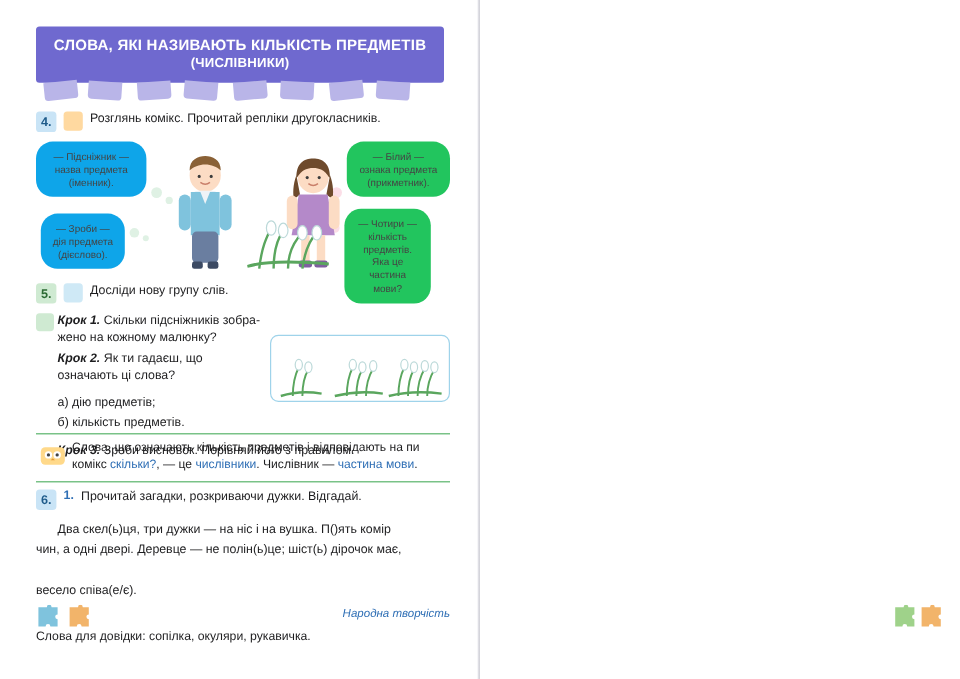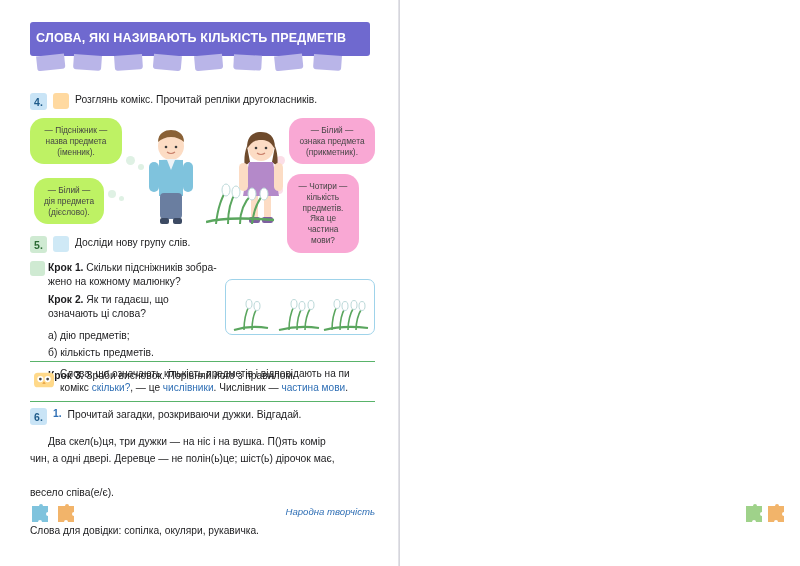--- a/index.html
+++ b/index.html
@@ -13,21 +13,21 @@
   .spread { position:relative; width:800px; height:566px; background:#ffffff; }
   .page { position:absolute; top:0; height:566px; background:#fff; }
   .page-left { left:0; width:400px; }
   .page-right { left:400px; width:400px; }
   .gutter { position:absolute; left:398px; top:0; width:4px; height:566px;
             background:linear-gradient(90deg,#e9e9ee,#cfcfd6,#e9e9ee); }
 
   
   .banner-wrap { position:absolute; left:30px; top:22px; width:340px; }
   .banner {
-    background:#6f69cf; color:#fff; text-align:left;
+    background:#6f69cf; color:#fff; text-align:center;
     font-weight:bold; font-size:12.5px; line-height:1.25;
     padding:9px 6px 9px; border-radius:3px;
     letter-spacing:.2px;
   }
   .banner .sub { font-size:11px; }
   .ribbon { position:relative; height:16px; margin-top:-1px; }
   .ribbon i {
     position:absolute; top:0; width:28px; height:15px;
     background:#b9b5e8; border-radius:0 0 3px 3px;
     transform-origin:top center;
@@ -35,36 +35,36 @@
 
   
   .num {
     display:inline-flex; align-items:center; justify-content:center;
     width:17px; height:17px; border-radius:3px;
     background:#c9e4f6; color:#1e5b8a; font-weight:bold; font-size:10.5px;
     vertical-align:middle;
   }
   .num.green { background:#cfead2; color:#2c6b34; }
   .txt { font-size:10.3px; color:#1d1d1f; line-height:1.35; }
-  .txt-i { }
+  .txt-i { font-style:italic; }
   .bold { font-weight:bold; }
   .blue-b { color:#2f6fb5; font-weight:normal; }
   .row { display:flex; align-items:flex-start; gap:6px; }
   .sub-num { color:#2f6fb5; font-weight:bold; font-size:10.3px; }
 
   
   .ex4 { position:absolute; left:30px; top:93px; width:345px; }
   .comic { position:relative; height:110px; margin-top:6px; }
 
   .bubble {
     position:absolute; font-size:8.3px; line-height:1.3; color:#444;
     border-radius:14px; padding:7px 9px; text-align:center;
   }
-  .b-green { background:#bef264; }
-  .b-pink  { background:#f9a8d4; }
+  .b-green { background:#0ea5e9; }
+  .b-pink  { background:#22c55e; }
   .dot { position:absolute; border-radius:50%; }
 
   
   .boy, .girl { position:absolute; }
 
   
   .ex5 { position:absolute; left:30px; top:236px; width:345px; }
   .pic-box { position:absolute; right:0; top:18px; width:150px; height:56px;
              border:1.2px solid #9fd3ea; border-radius:7px; background:#fff; }
 
@@ -89,20 +89,21 @@
 </head>
 <body>
 
 <div class="spread">
 
   <div class="page page-left">
 
     <div class="banner-wrap">
       <div class="banner">
         <div>СЛОВА, ЯКІ НАЗИВАЮТЬ КІЛЬКІСТЬ ПРЕДМЕТІВ</div>
+        <div class="sub">(ЧИСЛІВНИКИ)</div>
       </div>
       <div class="ribbon">
         <i style="left:6px;transform:rotate(-6deg)"></i>
         <i style="left:44px;transform:rotate(4deg)"></i>
         <i style="left:84px;transform:rotate(-4deg)"></i>
         <i style="left:124px;transform:rotate(5deg)"></i>
         <i style="left:164px;transform:rotate(-5deg)"></i>
         <i style="left:204px;transform:rotate(3deg)"></i>
         <i style="left:244px;transform:rotate(-6deg)"></i>
         <i style="left:284px;transform:rotate(4deg)"></i>
@@ -115,21 +116,21 @@
         <span style="width:16px;height:16px;border-radius:3px;background:#ffd9a0;display:inline-block"></span>
         <span class="txt" style="flex:1">Розглянь комікс. Прочитай репліки другокласників.</span>
       </div>
 
       <div class="comic">
 
         <div class="bubble b-green" style="left:0;top:2px;width:92px">— Підсніжник — назва предмета (іменник).</div>
         <div class="dot b-green" style="left:96px;top:40px;width:9px;height:9px;background:#dff1e4"></div>
         <div class="dot" style="left:108px;top:48px;width:6px;height:6px;background:#dff1e4"></div>
 
-        <div class="bubble b-green" style="left:4px;top:62px;width:70px">— Білий — дія предмета (дієслово).</div>
+        <div class="bubble b-green" style="left:4px;top:62px;width:70px">— Зроби — дія предмета (дієслово).</div>
         <div class="dot" style="left:78px;top:74px;width:8px;height:8px;background:#dff1e4"></div>
         <div class="dot" style="left:89px;top:80px;width:5px;height:5px;background:#dff1e4"></div>
 
         <div class="bubble b-pink" style="right:0;top:2px;width:86px">— Білий — ознака предмета (прикметник).</div>
         <div class="dot" style="right:90px;top:40px;width:9px;height:9px;background:#fbdee7"></div>
         <div class="dot" style="right:102px;top:48px;width:6px;height:6px;background:#fbdee7"></div>
 
         <div class="bubble b-pink" style="right:16px;top:58px;width:72px">— Чотири — кількість предметів. Яка це частина мови?</div>
         <div class="dot" style="right:92px;top:70px;width:8px;height:8px;background:#fbdee7"></div>
 

